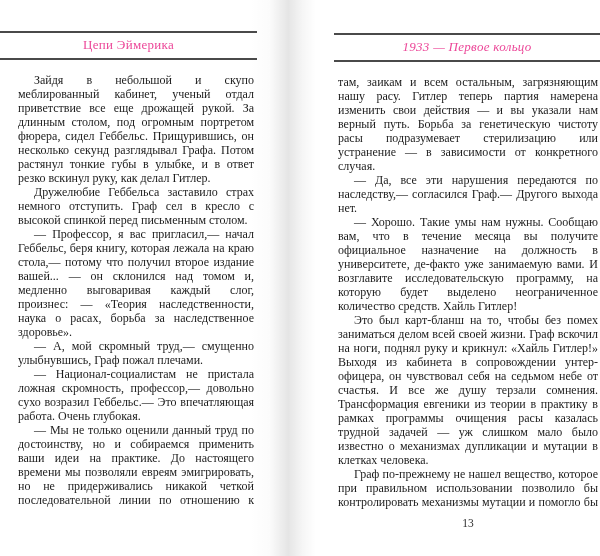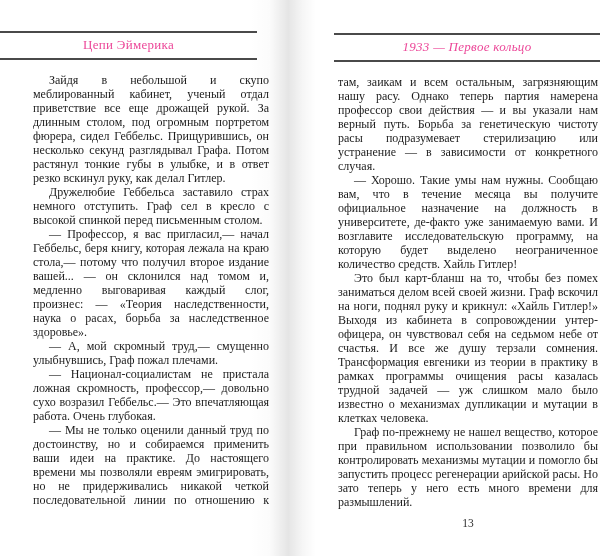--- a/index.html
+++ b/index.html
@@ -40,21 +40,21 @@
   .running-header.right { left:334px; top:33px; width:266px; font-style:italic; }
 
   .page-body {
     position:absolute;
     text-align:justify;
     font-size:12px;
     line-height:14px;
     overflow:hidden;
     color:#1c1c1c;
   }
-  .page-body.left  { left:33px;  top:73px; width:236px; height:436px; }
+  .page-body.left  { left:18px;  top:73px; width:236px; height:436px; }
   .page-body.right { left:338px; top:75px; width:260px; height:436px; }
   .page-body p { margin:0; padding:0; text-indent:16px; }
   .page-body p.no-indent { text-indent:0; }
 
   .page-number {
     position:absolute;
     text-align:center;
     font-size:11.5px;
     color:#2a2a2a;
   }
@@ -76,21 +76,22 @@
 
   <div class="page-body left">
       <p>Зайдя в небольшой и скупо меблированный кабинет, ученый отдал приветствие все еще дрожащей рукой. За длинным столом, под огромным портретом фюрера, сидел Геббельс. Прищурившись, он несколько секунд разглядывал Графа. Потом растянул тонкие губы в улыбке, и в ответ резко вскинул руку, как делал Гитлер.</p>
       <p>Дружелюбие Геббельса заставило страх немного отступить. Граф сел в кресло с высокой спинкой перед письменным столом.</p>
       <p>— Профессор, я вас пригласил,— начал Геббельс, беря книгу, которая лежала на краю стола,— потому что получил второе издание вашей... — он склонился над томом и, медленно выговаривая каждый слог, произнес: — «Теория наследственности, наука о расах, борьба за наследственное здоровье».</p>
       <p>— А, мой скромный труд,— смущенно улыбнувшись, Граф пожал плечами.</p>
       <p>— Национал-социалистам не пристала ложная скромность, профессор,— довольно сухо возразил Геббельс.— Это впечатляющая работа. Очень глубокая.</p>
       <p>— Мы не только оценили данный труд по достоинству, но и собираемся применить ваши идеи на практике. До настоящего времени мы позволяли евреям эмигрировать, но не придерживались никакой четкой последовательной линии по отношению к психически больным, слепым, глухим, эпилептикам, идио-</p>
     </div>
   <div class="page-body right">
-      <p class="no-indent">там, заикам и всем остальным, загрязняющим нашу расу. Однако теперь партия намерена профессор свои действия — и вы указали нам верный путь. Борьба за генетическую чистоту расы подразумевает стерилизацию или устранение — в зависимости от конкретного случая.</p>
+      <p class="no-indent">там, заикам и всем остальным, загрязняющим нашу расу. Гитлер теперь партия намерена изменить свои действия — и вы указали нам верный путь. Борьба за генетическую чистоту расы подразумевает стерилизацию или устранение — в зависимости от конкретного случая.</p>
+      <p>— Да, все эти нарушения передаются по наследству,— согласился Граф.— Другого выхода нет.</p>
       <p>— Хорошо. Такие умы нам нужны. Сообщаю вам, что в течение месяца вы получите официальное назначение на должность в университете, де-факто уже занимаемую вами. И возглавите исследовательскую программу, на которую будет выделено неограниченное количество средств. Хайль Гитлер!</p>
       <p>Это был карт-бланш на то, чтобы без помех заниматься делом всей своей жизни. Граф вскочил на ноги, поднял руку и крикнул: «Хайль Гитлер!» Выходя из кабинета в сопровождении унтер-офицера, он чувствовал себя на седьмом небе от счастья. И все же душу терзали сомнения. Трансформация евгеники из теории в практику в рамках программы очищения расы казалась трудной задачей — уж слишком мало было известно о механизмах дупликации и мутации в клетках человека.</p>
       <p>Граф по-прежнему не нашел вещество, которое при правильном использовании позволило бы контролировать механизмы мутации и помогло бы запустить процесс регенерации арийской расы. Но зато теперь у него есть много времени для размышлений.</p>
     </div>
 
   <div class="page-number right">13</div>
 
 </div>
 
 </body></html>

